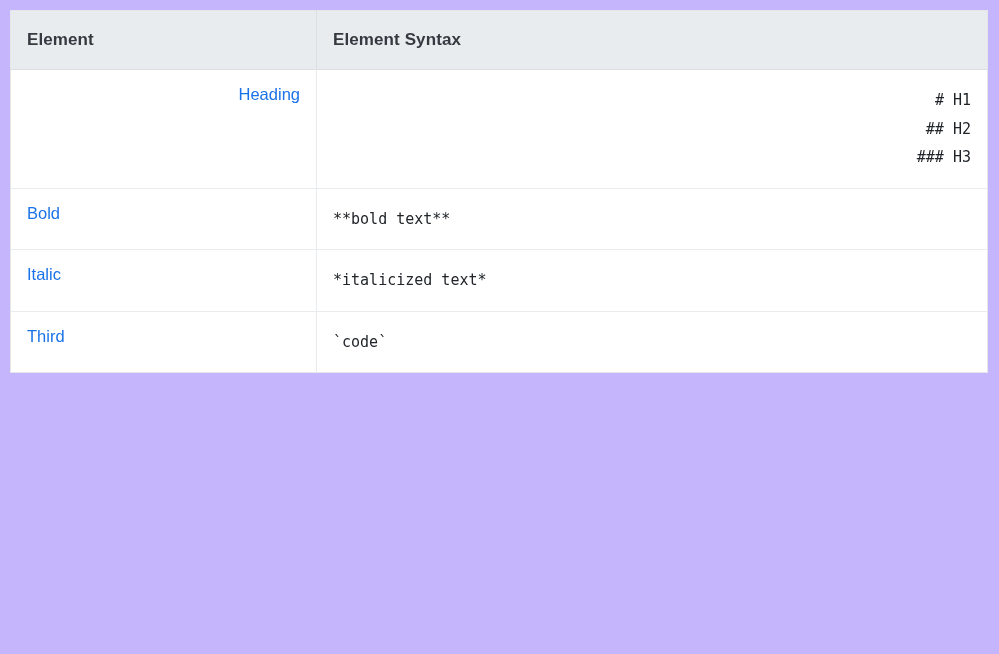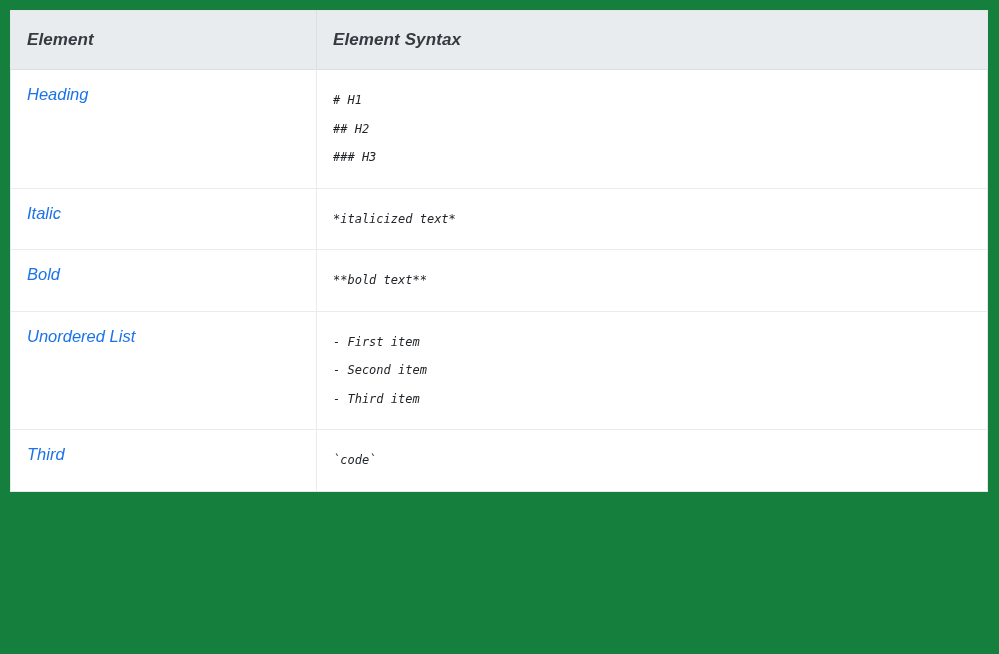--- a/index.html
+++ b/index.html
@@ -15,22 +15,21 @@
     font-family: "Liberation Sans", sans-serif;
     -webkit-font-smoothing: antialiased;
   }
 
   .page {
     position: relative;
     width: 999px;
     height: 654px;
     box-sizing: border-box;
     padding: 10px 12px 8px 10px;
-    background: #15803d;
-    font-style: italic;
+    background: #c4b5fd;
   }
 
   .md-table {
     width: 977px;
     border-collapse: collapse;
     table-layout: fixed;
     border: 1px solid #e4e6ea;
     background: #ffffff;
   }
 
@@ -61,40 +60,41 @@
     padding: 16px 16px 16px 16px;
     vertical-align: top;
     background: #ffffff;
   }
   .md-table tbody td.last-col {
     border-right: none;
   }
 
   .md-table tbody tr:first-child td {
     border-top: none;
+    text-align: right;
   }
 
   .cell-element {
     font-family: "Liberation Sans", sans-serif;
     font-size: 16.5px;
     line-height: 1.0;
     color: #1a73e8;
     white-space: nowrap;
     padding-top: 14px;
     padding-bottom: 14px;
   }
   .cell-element .link {
     color: #1a73e8;
     text-decoration: none;
     cursor: pointer;
   }
 
   .cell-syntax {
     font-family: "DejaVu Sans Mono", "Liberation Mono", monospace;
-    font-size: 12px;
+    font-size: 15px;
     line-height: 28.5px;
     color: #212529;
     white-space: pre;
     padding-top: 9px;
     padding-bottom: 9px;
   }
   .syntax-line {
     display: block;
     white-space: pre;
   }
@@ -113,30 +113,26 @@
         <th>Element</th>
         <th class="last-col">Element Syntax</th>
       </tr>
     </thead>
     <tbody>
         <tr>
           <td class="cell-element"><span class="link">Heading</span></td>
           <td class="cell-syntax last-col"><span class="syntax-line"># H1</span><span class="syntax-line">## H2</span><span class="syntax-line">### H3</span></td>
         </tr>
         <tr>
-          <td class="cell-element"><span class="link">Italic</span></td>
-          <td class="cell-syntax last-col"><span class="syntax-line">*italicized text*</span></td>
-        </tr>
-        <tr>
           <td class="cell-element"><span class="link">Bold</span></td>
           <td class="cell-syntax last-col"><span class="syntax-line">**bold text**</span></td>
         </tr>
         <tr>
-          <td class="cell-element"><span class="link">Unordered List</span></td>
-          <td class="cell-syntax last-col"><span class="syntax-line">- First item</span><span class="syntax-line">- Second item</span><span class="syntax-line">- Third item</span></td>
+          <td class="cell-element"><span class="link">Italic</span></td>
+          <td class="cell-syntax last-col"><span class="syntax-line">*italicized text*</span></td>
         </tr>
         <tr>
           <td class="cell-element"><span class="link">Third</span></td>
           <td class="cell-syntax last-col"><span class="syntax-line">`code`</span></td>
         </tr>
       </tbody>
   </table>
 </div>
 
 </body></html>

